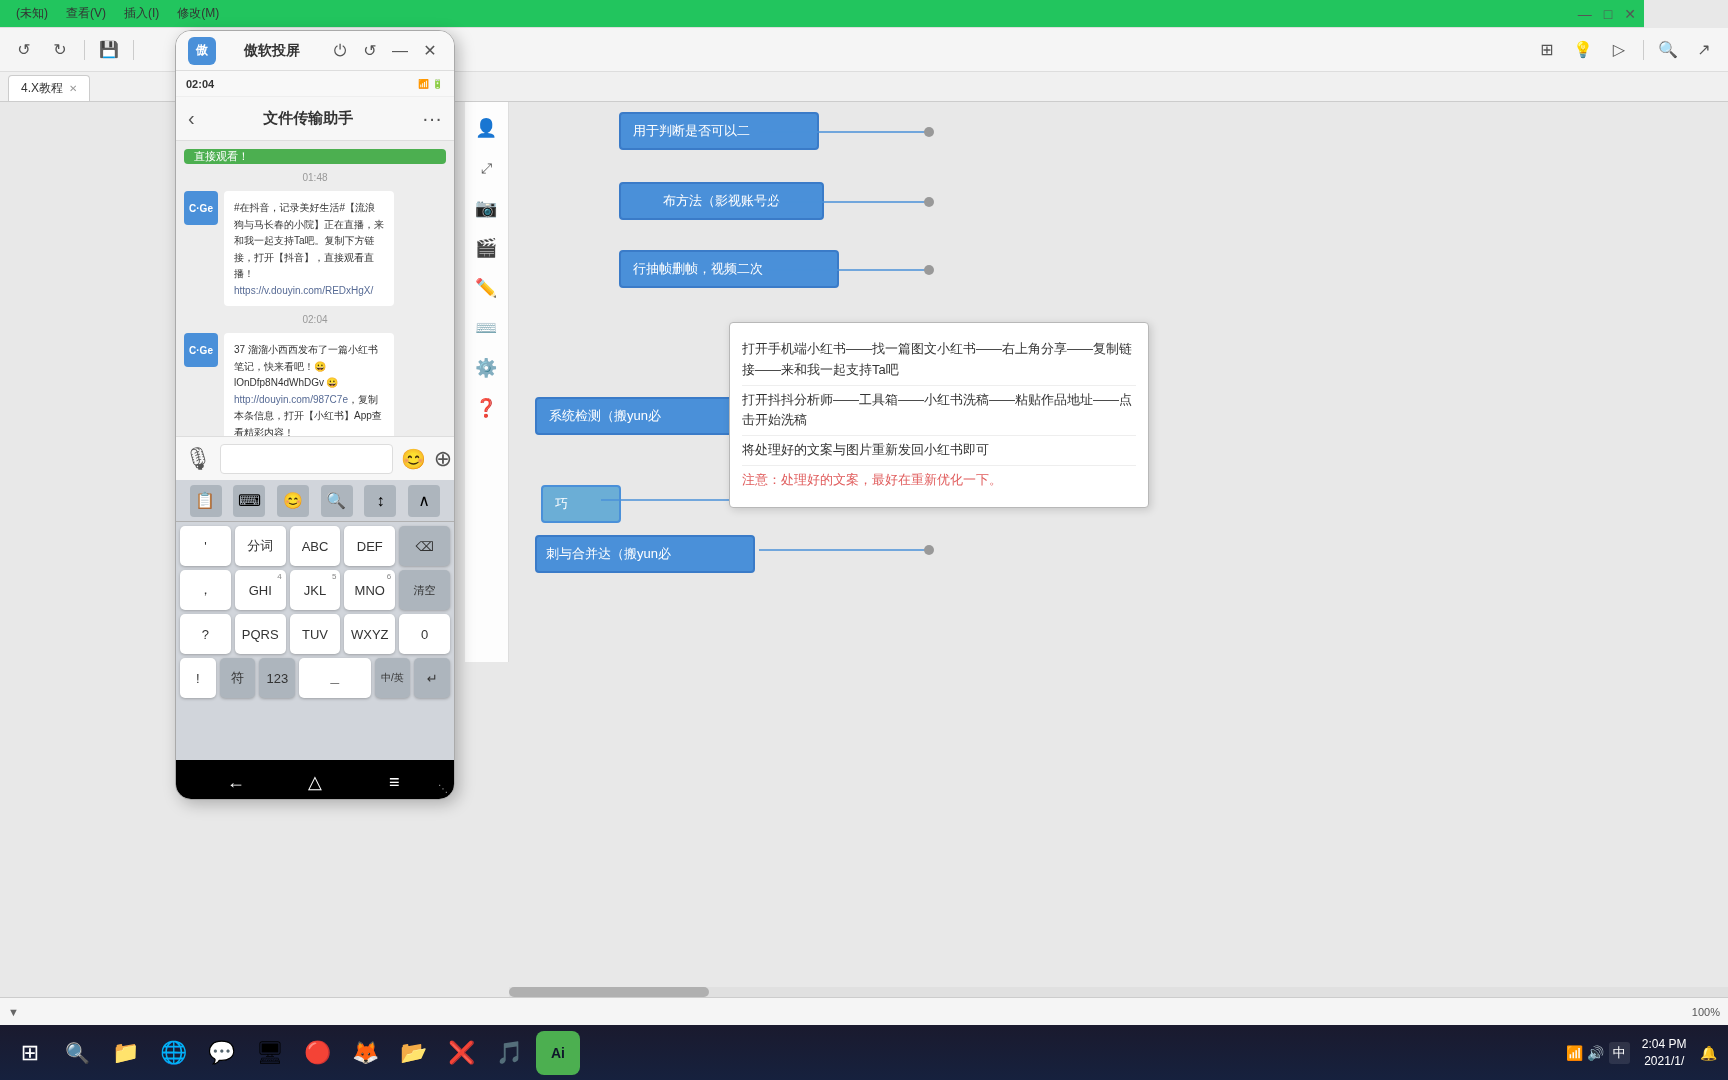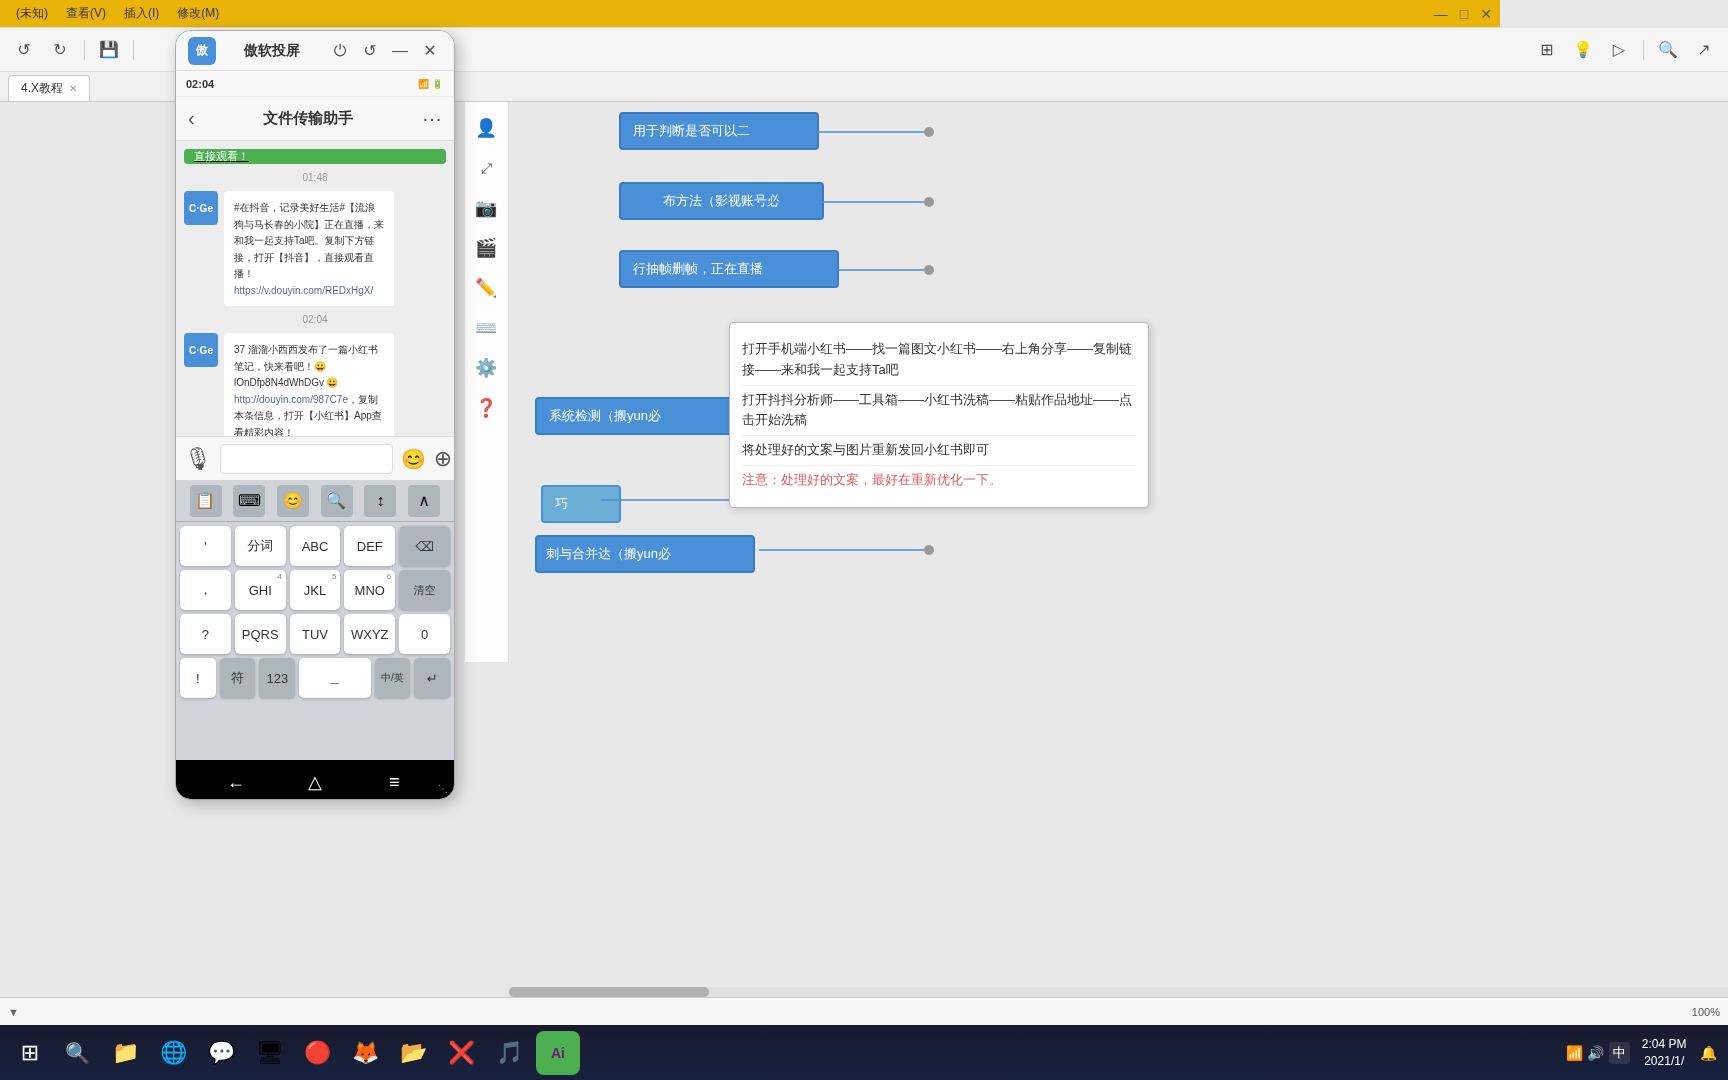--- a/index.html
+++ b/index.html
@@ -18,23 +18,23 @@
       top: 0; left: 0;
       width: 1728px;
       height: 1080px;
       background: #e8e8e8;
     }
 
     
     .top-menubar {
       position: absolute;
       top: 0; left: 0;
-      width: 1500px;
+      width: 1644px;
       height: 28px;
-      background: #eab308;
+      background: #22c55e;
       border-bottom: 1px solid #ddd;
       display: flex;
       align-items: center;
       padding: 0 8px;
     }
     .menu-items {
       display: flex;
       gap: 2px;
       font-size: 12px;
       color: #333;
@@ -254,21 +254,21 @@
       text-align: center;
       padding: 2px 8px;
       font-size: 12px;
       color: white;
       line-height: 1.4;
     }
 
     
     .ai-label {
       background: #4CAF50;
-      color: #701a75;
+      color: #0f172a;
       font-size: 14px;
       font-weight: bold;
       border-radius: 8px;
       width: 44px;
       height: 44px;
       display: flex;
       align-items: center;
       justify-content: center;
     }
 
@@ -637,21 +637,21 @@
 
   <div class="mindmap-node blue-bg" style="position:absolute;top:10px;left:110px;width:200px;">
     <span>用于判断是否可以二</span>
   </div>
 
   <div class="mindmap-node blue-bg" style="position:absolute;top:80px;left:110px;width:205px;text-align:center;">
     <span>布方法（影视账号必</span>
   </div>
 
   <div class="mindmap-node blue-bg" style="position:absolute;top:148px;left:110px;width:220px;">
-    <span>行抽帧删帧，正在直播</span>
+    <span>行抽帧删帧，视频二次</span>
   </div>
 
   <div class="mindmap-node blue-bg" style="position:absolute;top:295px;left:26px;width:215px;">
     <span>系统检测（搬yun必</span>
   </div>
 
   <div class="mindmap-node" style="position:absolute;top:383px;left:32px;width:60px;background:#6baed6;color:white;border-color:#4a90d9;">
     <span>巧</span>
   </div>
 
@@ -733,21 +733,21 @@
     </div>
 
     <div class="wechat-header">
       <span class="wechat-back">‹</span>
       <span class="wechat-title">文件传输助手</span>
       <span class="wechat-more">···</span>
     </div>
 
     <div class="chat-area">
 
-      <div style="background:#4CAF50;height:28px;border-radius:4px;display:flex;align-items:center;padding:0 10px;text-decoration:underline;">
+      <div style="background:#4CAF50;height:28px;border-radius:4px;display:flex;align-items:center;padding:0 10px;">
         <span style="color:white;font-size:11px;">直接观看！</span>
       </div>
 
       <div class="chat-timestamp">01:48</div>
 
       <div class="chat-bubble-wrapper">
         <div class="chat-avatar">C·Ge</div>
         <div class="chat-bubble white">
           <span style="font-size:10px;">#在抖音，记录美好生活#【流浪狗与马长春的小院】正在直播，来和我一起支持Ta吧。复制下方链接，打开【抖音】，直接观看直播！<span class="chat-link">https://v.douyin.com/REDxHgX/</span></span>
         </div>

